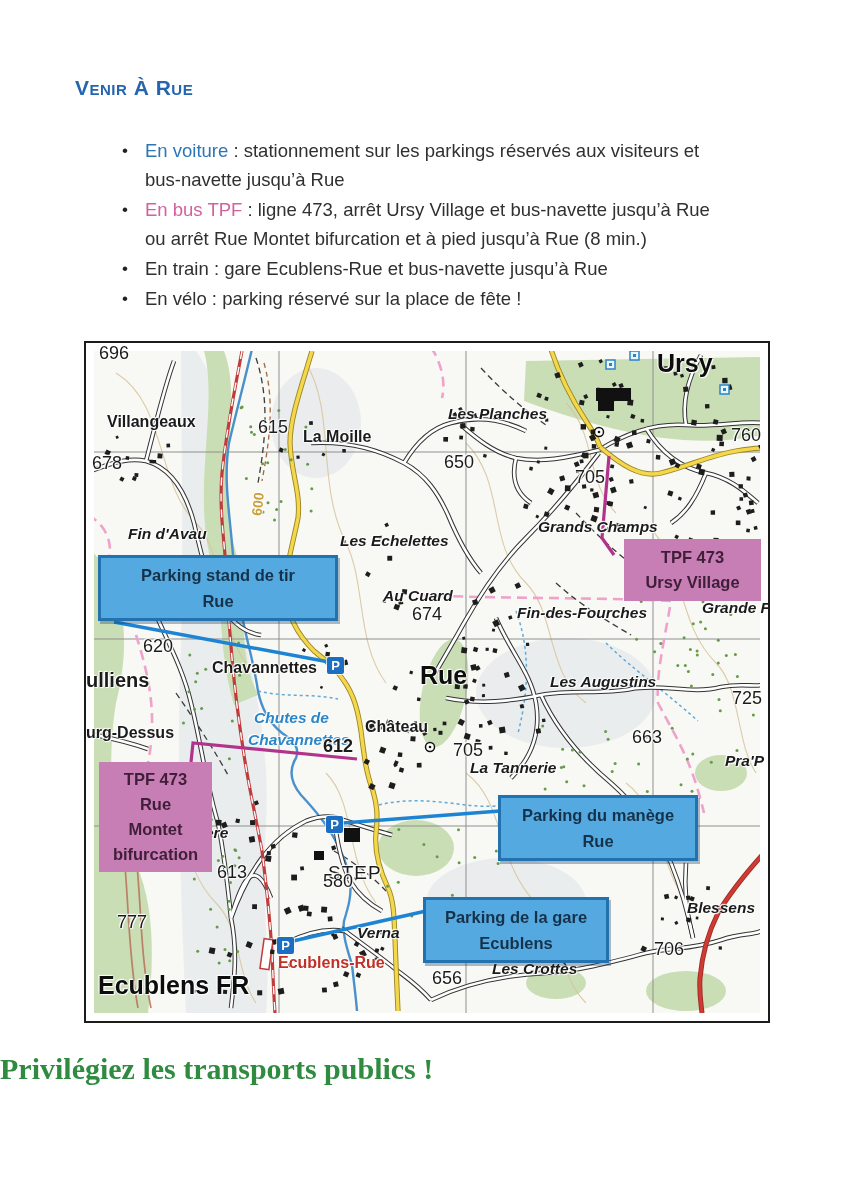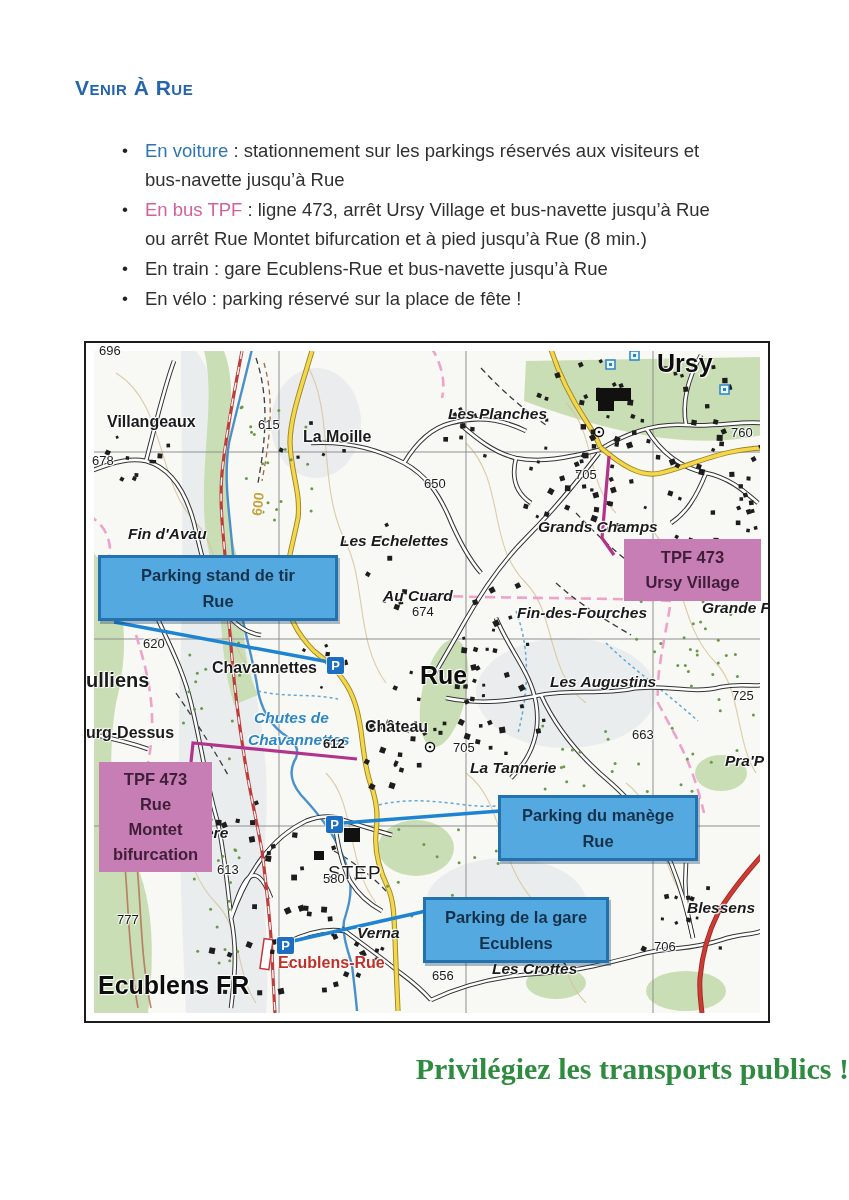--- a/index.html
+++ b/index.html
@@ -9,39 +9,39 @@
          font-variant:small-caps;letter-spacing:.5px;color:#2565ae;}
   .bullets{position:absolute;left:122px;top:136px;width:660px;}
   .bullet-row{display:flex;margin:0 0 1px 0;}
   .bullet-dot{width:23px;flex:0 0 23px;font-size:17px;color:#222;line-height:29px;}
   .bullet-text{font-size:18.5px;line-height:29px;color:#303030;}
   .map-wrap{position:absolute;left:84px;top:341px;width:682px;height:678px;
             border:2px solid #1c1c1c;background:#ffffff;overflow:hidden;}
   .map-wrap svg{position:absolute;left:0;top:0;}
   .map-label{position:absolute;white-space:nowrap;color:#1b1b1b;
     text-shadow:0 0 2px #fff,0 0 2px #fff,1px 1px 1px #fff,-1px -1px 1px #fff;}
-  .l-peak{font-size:13px;font-weight:400;}
+  .l-peak{font-size:18px;font-weight:400;}
   .l-hamlet{font-size:16px;font-weight:bold;}
   .l-field{font-size:15.5px;font-weight:bold;font-style:italic;}
   .l-big{font-size:25px;font-weight:bold;color:#0d0d0d;}
   .l-town2{font-size:20px;font-weight:bold;}
   .l-town2i{font-size:16px;font-weight:bold;text-align:center;}
   .l-water{font-size:15.5px;font-weight:bold;font-style:italic;color:#2b86c8;}
   .l-station{font-size:16px;font-weight:bold;color:#c03028;}
   .l-step{font-size:19px;font-weight:400;letter-spacing:1px;}
   .l-contour{font-size:14px;font-weight:bold;color:#c8a03c;transform:rotate(-83deg);}
   .callout{position:absolute;display:flex;flex-direction:column;justify-content:center;
            text-align:center;font-weight:bold;box-sizing:border-box;}
   .co-blue{background:#54a9e0;border:3px solid #2272b0;color:#16324a;font-size:16.5px;
            line-height:26px;box-shadow:2px 3px 0 rgba(25,60,95,.35);}
   .co-pink{background:#c77eb4;color:#3f1e39;font-size:16.5px;line-height:25px;}
   .p-icon{position:absolute;width:17px;height:17px;background:#1b6ec2;border-radius:2px;
           color:#fff;font-weight:bold;font-size:13px;text-align:center;line-height:17px;
           box-shadow:0 0 0 1px rgba(255,255,255,.7);}
-  .footer{position:absolute;left:0;top:1052px;width:849px;text-align:right;
+  .footer{position:absolute;left:0;top:1052px;width:849px;text-align:left;
           font-family:"Liberation Serif",serif;font-weight:bold;font-size:30px;color:#2e8b40;}
 </style>
 </head>
 <body>
 
 <div class="page">
 
   <div class="title">Venir À Rue</div>
 
   <div class="bullets">
@@ -653,21 +653,21 @@
       </g>
     </svg>
 
     <div id="map-labels">
         <span class="map-label l-peak" style="left: 13px; top: 0px;">696</span>
         <span class="map-label l-hamlet" style="left: 21px; top: 70px;">Villangeaux</span>
         <span class="map-label l-peak" style="left: 6px; top: 110px;">678</span>
         <span class="map-label l-peak" style="left: 172px; top: 74px;">615</span>
         <span class="map-label l-hamlet" style="left: 217px; top: 85px;">La Moille</span>
         <span class="map-label l-field" style="left: 362px; top: 62px;">Les Planches</span>
-        <span class="map-label l-peak" style="left: 338px; top: 109px; margin-top: 24px;">650</span>
+        <span class="map-label l-peak" style="left: 358px; top: 109px;">650</span>
         <span class="map-label l-big" style="left: 571px; top: 6px;">Ursy</span>
         <span class="map-label l-peak" style="left: 645px; top: 82px;">760</span>
         <span class="map-label l-peak" style="left: 489px; top: 124px;">705</span>
         <span class="map-label l-field" style="left: 452px; top: 175px;">Grands Champs</span>
         <span class="map-label l-field" style="left: 42px; top: 182px;">Fin d'Avau</span>
         <span class="map-label l-field" style="left: 254px; top: 189px;">Les Echelettes</span>
         <span class="map-label l-field" style="left: 297px; top: 244px;">Au Cuard</span>
         <span class="map-label l-peak" style="left: 326px; top: 261px;">674</span>
         <span class="map-label l-field" style="left: 431px; top: 261px;">Fin-des-Fourches</span>
         <span class="map-label l-field" style="left: 616px; top: 256px;">Grande F</span>

